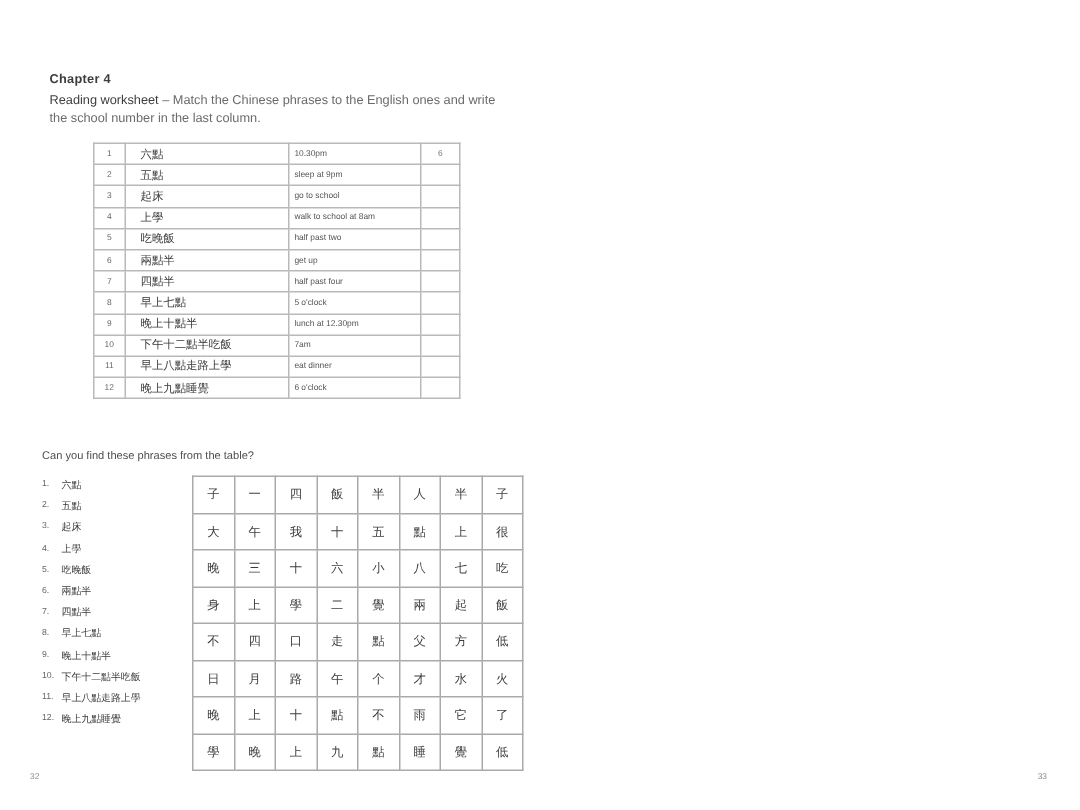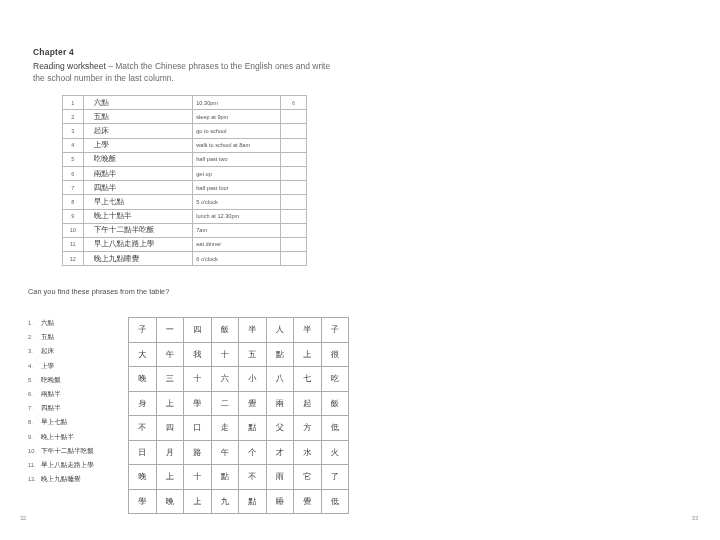--- a/index.html
+++ b/index.html
@@ -43,21 +43,21 @@
     padding:0 3px;
     vertical-align:middle;
   }
   .match-table td.num{width:13px;text-align:center;color:#666;font-size:5.6px;}
   .match-table td.cn{width:92px;font-size:7.6px;color:#3a3a3a;
      font-family:"DejaVu Sans", sans-serif;padding-left:10px;}
   .match-table td.en{width:78px;font-size:5.6px;}
   .match-table td.ans{width:18px;text-align:center;font-size:5.6px;color:#777;}
 
   .find-q{
-    position:absolute;left:28px;top:287px;font-size:7.4px;color:#4d4d4d;
+    position:absolute;left:28px;top:299px;font-size:7.4px;color:#4d4d4d;
   }
   .phrase-list{
     position:absolute;left:28px;top:316px;width:95px;
     font-size:6.4px;line-height:14.2px;color:#4a4a4a;
   }
   .phrase-list .row{display:flex;}
   .phrase-list .n{width:13px;color:#666;font-size:5.8px;}
   .phrase-list .t{font-family:"DejaVu Sans", sans-serif;font-size:6.6px;color:#3c3c3c;}
 
   .wordsearch{

